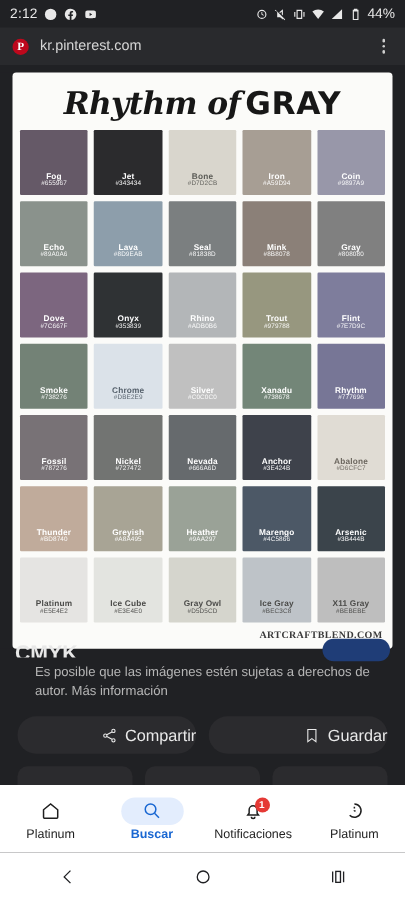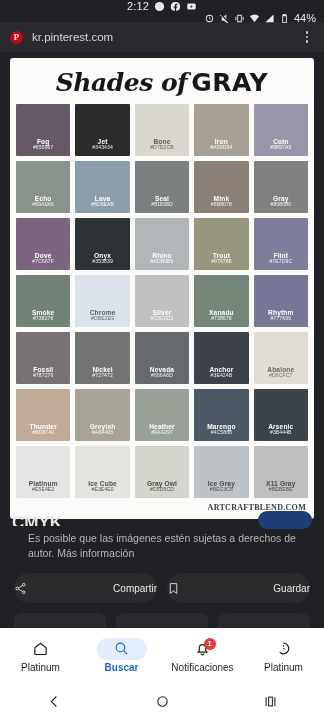--- a/index.html
+++ b/index.html
@@ -7,21 +7,21 @@
     width: 324px; height: 720px;
     background: #1f1f1f;
     font-family: "Liberation Sans", sans-serif;
     overflow: hidden;
   }
   .phone { position: relative; width: 324px; height: 720px; background: #202124; }
 
   
   .statusbar {
     height: 22px; display: flex; align-items: center;
-    padding: 0 8px; color: #e8e8e8; font-size: 10.5px; background: #202124; flex-direction: column;
+    padding: 0 8px; color: #e8e8e8; font-size: 10.5px; background: #202124;
   }
   .sb-left { display: flex; align-items: center; gap: 5px; }
   .sb-right { margin-left: auto; display: flex; align-items: center; gap: 4px; font-size: 10.5px; }
   .sb-ico { width: 11px; height: 11px; display: inline-block; fill: #e8e8e8; }
   .sb-time { font-size: 11px; letter-spacing: .2px; }
   .batt-text { font-size: 11px; }
 
   
   .urlbar {
     height: 30px; display: flex; align-items: center; gap: 9px;
@@ -82,22 +82,22 @@
   .save-pill {
     width: 54px; height: 18px; border-radius: 9px; background: #1f3d77;
     margin-top: -12px; flex: 0 0 auto;
   }
   .copy-note { color: #b6b6b6; font-size: 10.5px; line-height: 1.45; margin-top: 2px; margin-left: 16px; }
 
   
   .actions { display: flex; gap: 10px; padding: 12px 14px 10px 14px; }
   .act {
     flex: 1 1 0; height: 30px; border-radius: 16px; background: #2b2b2e;
-    display: flex; align-items: center; justify-content: space-between; gap: 6px;
-    color: #e9e9e9; font-size: 10px;
+    display: flex; align-items: center; justify-content: flex-end; gap: 6px;
+    color: #e9e9e9; font-size: 13px;
   }
   .act svg { width: 13px; height: 13px; fill: none; stroke: #e9e9e9; stroke-width: 1.6; }
 
   .card-strip { display: flex; gap: 10px; padding: 0 14px; }
   .card-strip div { flex: 1 1 0; height: 26px; background: #2b2b2e; border-radius: 8px 8px 0 0; }
 
   
   .navbar {
     position: absolute; left: 0; bottom: 38px; width: 324px; height: 54px;
     background: #fff; display: flex; align-items: center;
@@ -174,21 +174,21 @@
     <span class="kebab">
         <i></i>
         <i></i>
         <i></i>
       </span>
   </div>
 
   <div class="pin-wrap">
     <div class="pin-img">
       <div class="pin-title">
-        <span class="script">Shades of</span><span class="blockt">GRAY</span>
+        <span class="script">Rhythm of</span><span class="blockt">GRAY</span>
       </div>
       <div class="grid" id="grid">
           <div class="sw" style="background: rgb(101, 89, 103); color: rgb(255, 255, 255);">
             <div class="nm">Fog</div>
             <div class="hx">#655967</div>
           </div>
           <div class="sw" style="background: rgb(43, 43, 45); color: rgb(255, 255, 255);">
             <div class="nm">Jet</div>
             <div class="hx">#343434</div>
           </div>

